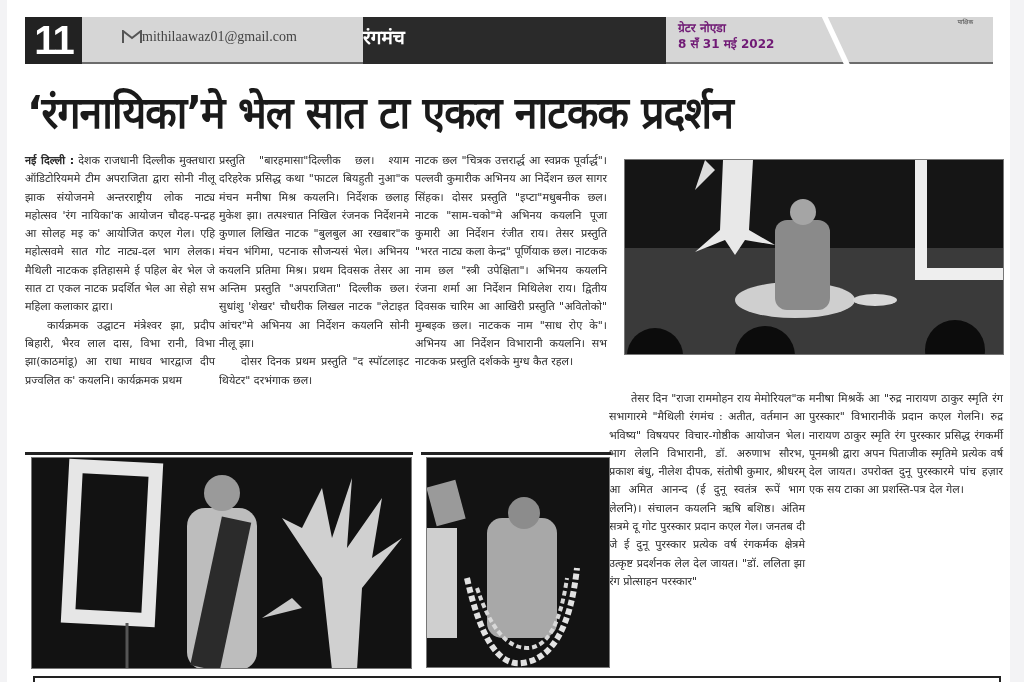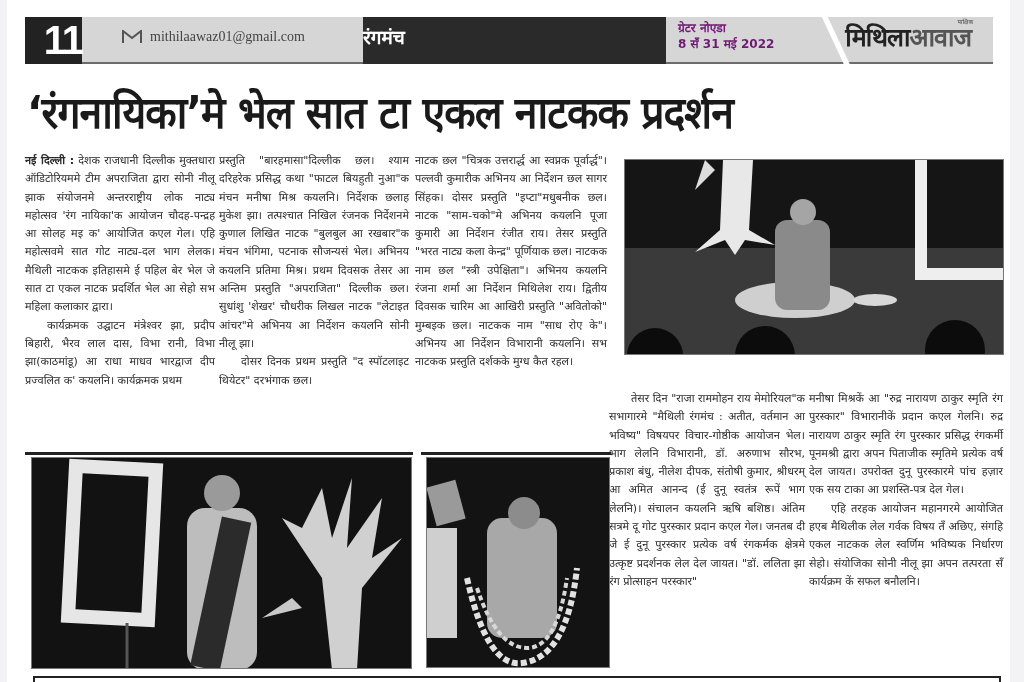--- a/index.html
+++ b/index.html
@@ -16,25 +16,25 @@
   }
   
   .masthead {
     position: absolute; left: 18px; top: 17px; width: 968px; height: 47px;
     background: #d6d6d6; border-bottom: 2px solid #6c6c6c;
   }
   .page-no {
     position: absolute; left: 0; top: 0; width: 57px; height: 47px;
     background: #222; color: #fff;
     font-family: "Liberation Sans", sans-serif; font-weight: bold;
-    font-size: 40px; line-height: 47px; text-align: right; letter-spacing: -2px;
+    font-size: 40px; line-height: 47px; text-align: center; letter-spacing: -2px;
   }
   .email {
     position: absolute; left: 97px; top: 0; height: 40px;
-    display: flex; align-items: center; gap: 8px;
+    display: flex; align-items: center; 
     font-family: "Liberation Serif", serif; font-size: 14px; color: #444;
   }
   .mail-icon { width: 20px; height: 14px; display: inline-block; }
   .section-band {
     position: absolute; left: 338px; top: 0; width: 303px; height: 47px;
     background: #2a2a2a; color: #fff;
     font-size: 19px; font-weight: bold; line-height: 40px; 
   }
   .dateline {
     position: absolute; left: 653px; top: 3px;
@@ -101,23 +101,20 @@
       </svg>
       <span>mithilaawaz01@gmail.com</span>
     </div>
     <div class="section-band">रंगमंच</div>
     <div class="dateline">
       <div>ग्रेटर नोएडा</div>
       <div>8 सँ 31 मई 2022</div>
     </div>
     <div class="slash"></div>
     <div class="logo-tag">पाक्षिक</div>
-    <div class="logo">
-      <span>मिथिला</span><span class="b">आवाज</span>
-    </div>
   </div>
 
   <div class="headline">‘रंगनायिका’मे भेल सात टा एकल नाटकक प्रदर्शन</div>
 
   <div class="col col1">
     <p><span class="lead">नई दिल्ली :</span> <span>देशक राजधानी दिल्लीक मुक्तधारा ऑडिटोरियममे टीम अपराजिता द्वारा सोनी नीलू झाक संयोजनमे अन्तरराष्ट्रीय लोक नाट्य महोत्सव 'रंग नायिका'क आयोजन चौदह-पन्द्रह आ सोलह मइ क' आयोजित कएल गेल। एहि महोत्सवमे सात गोट नाट्य-दल भाग लेलक। मैथिली नाटकक इतिहासमे ई पहिल बेर भेल जे सात टा एकल नाटक प्रदर्शित भेल आ सेहो सभ महिला कलाकार द्वारा।</span></p>
     <p class="indent">कार्यक्रमक उद्घाटन मंत्रेश्वर झा, प्रदीप बिहारी, भैरव लाल दास, विभा रानी, विभा झा(काठमांडू) आ राधा माधव भारद्वाज दीप प्रज्वलित क' कयलनि। कार्यक्रमक प्रथम</p>
   </div>
 
   <div class="col col2">
@@ -147,21 +144,20 @@
     </svg>
   </div>
 
 
   <div class="col col4">
     <p class="indent">तेसर दिन "राजा राममोहन राय मेमोरियल"क सभागारमे "मैथिली रंगमंच : अतीत, वर्तमान आ भविष्य" विषयपर विचार-गोष्ठीक आयोजन भेल। भाग लेलनि विभारानी, डॉ. अरुणाभ सौरभ, प्रकाश बंधु, नीलेश दीपक, संतोषी कुमार, श्रीधरम् आ अमित आनन्द (ई दुनू स्वतंत्र रूपें भाग लेलनि)। संचालन कयलनि ऋषि बशिष्ठ। अंतिम सत्रमे दू गोट पुरस्कार प्रदान कएल गेल। जनतब दी जे ई दुनू पुरस्कार प्रत्येक वर्ष रंगकर्मक क्षेत्रमे उत्कृष्ट प्रदर्शनक लेल देल जायत। "डॉ. ललिता झा रंग प्रोत्साहन परस्कार"</p>
   </div>
 
   <div class="col col5">
     <p>मनीषा मिश्रकें आ "रुद्र नारायण ठाकुर स्मृति रंग पुरस्कार" विभारानीकें प्रदान कएल गेलनि। रुद्र नारायण ठाकुर स्मृति रंग पुरस्कार प्रसिद्ध रंगकर्मी पूनमश्री द्वारा अपन पिताजीक स्मृतिमे प्रत्येक वर्ष देल जायत। उपरोक्त दुनू पुरस्कारमे पांच हज़ार एक सय टाका आ प्रशस्ति-पत्र देल गेल।</p>
-    <p class="indent">एहि तरहक आयोजन महानगरमे आयोजित हएब मैथिलीक लेल गर्वक विषय तँ अछिए, संगहि एकल नाटकक लेल स्वर्णिम भविष्यक निर्धारण सेहो। संयोजिका सोनी नीलू झा अपन तत्परता सँ कार्यक्रम कें सफल बनौलनि।</p>
   </div>
 
   <div class="rule-black" style="left:18px; top:452px; width:388px;"></div>
   <div class="rule-black" style="left:414px; top:452px; width:190px;"></div>
 
   <div class="photo photo2">
     <svg width="381" height="212" viewBox="0 0 381 212">
       <rect width="381" height="212" fill="#121212"></rect>
       <rect x="40" y="10" width="80" height="150" fill="none" stroke="#e6e6e6" stroke-width="14" transform="rotate(3 80 85)"></rect>
       <line x1="95" y1="165" x2="95" y2="212" stroke="#555" stroke-width="3"></line>

